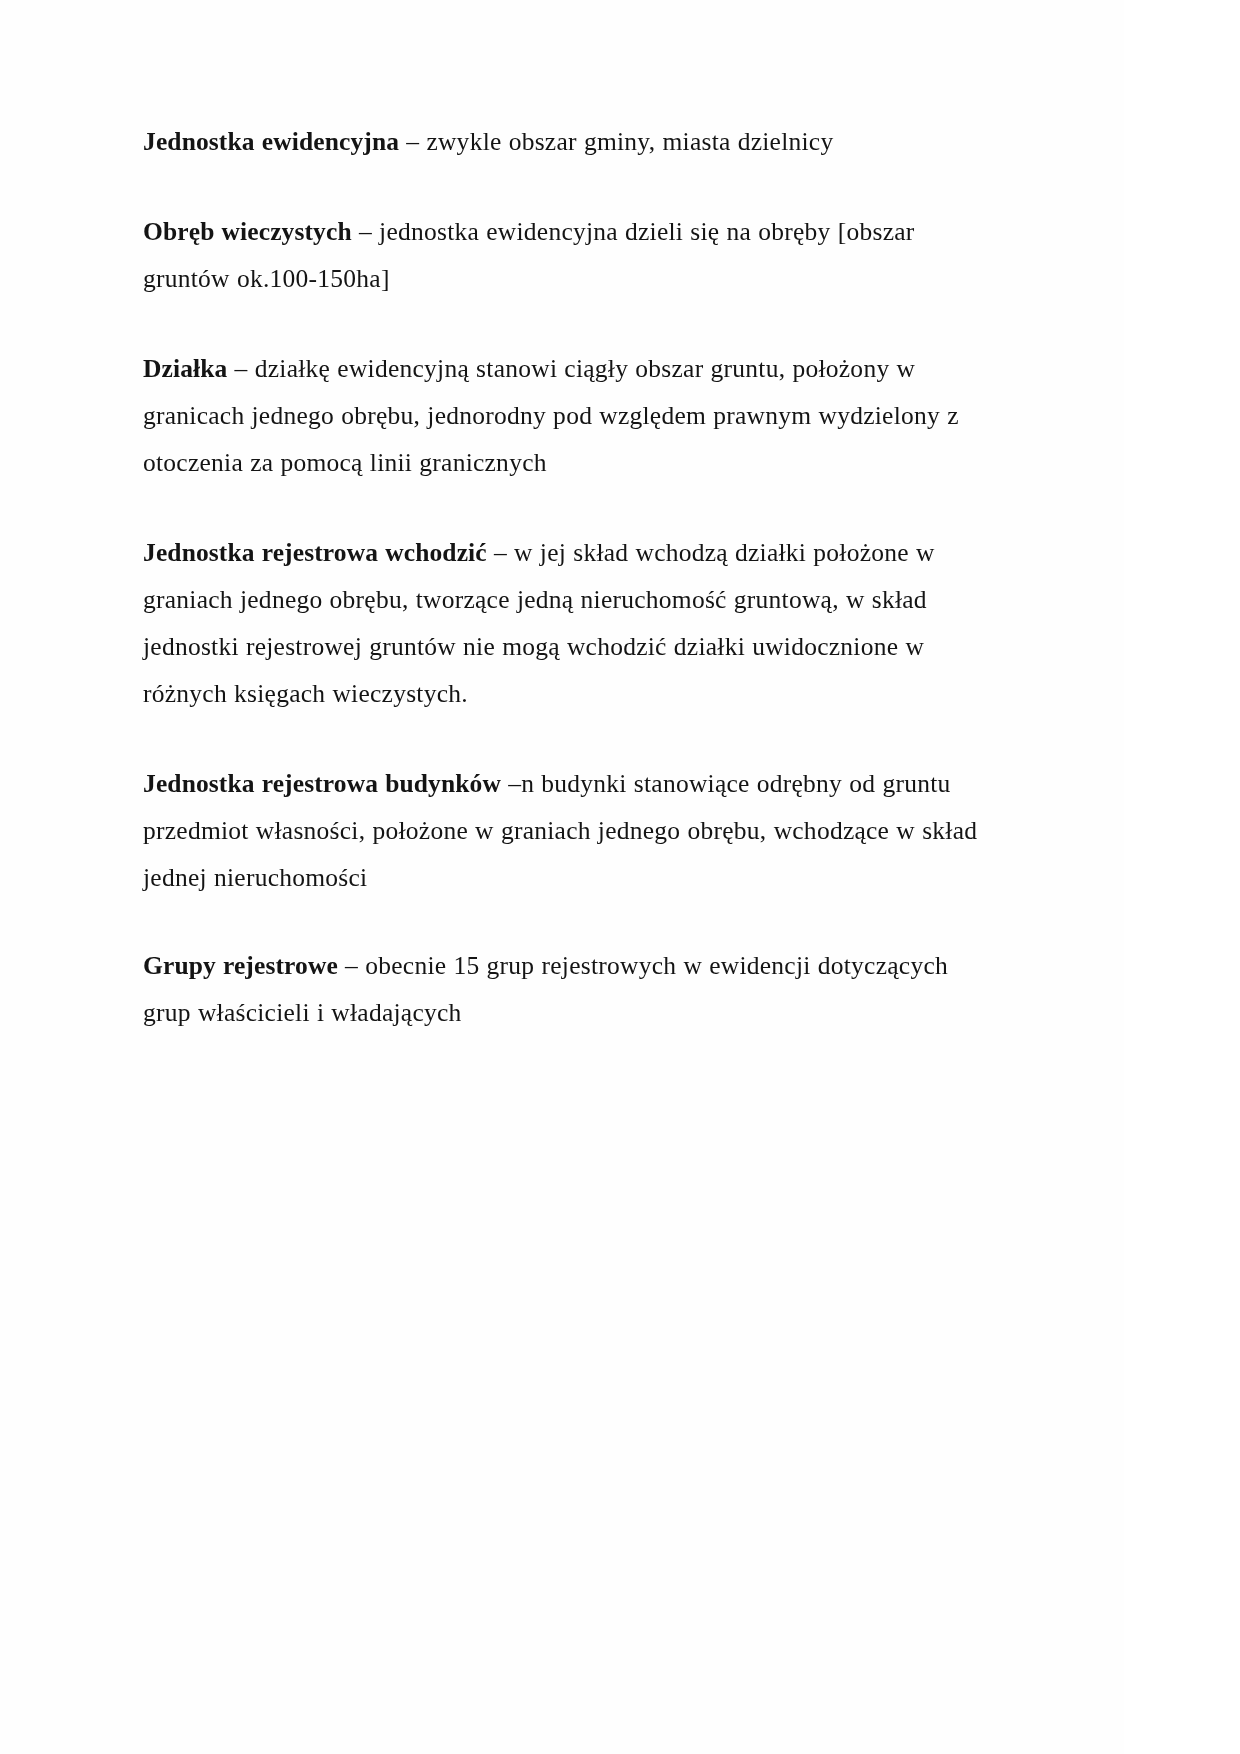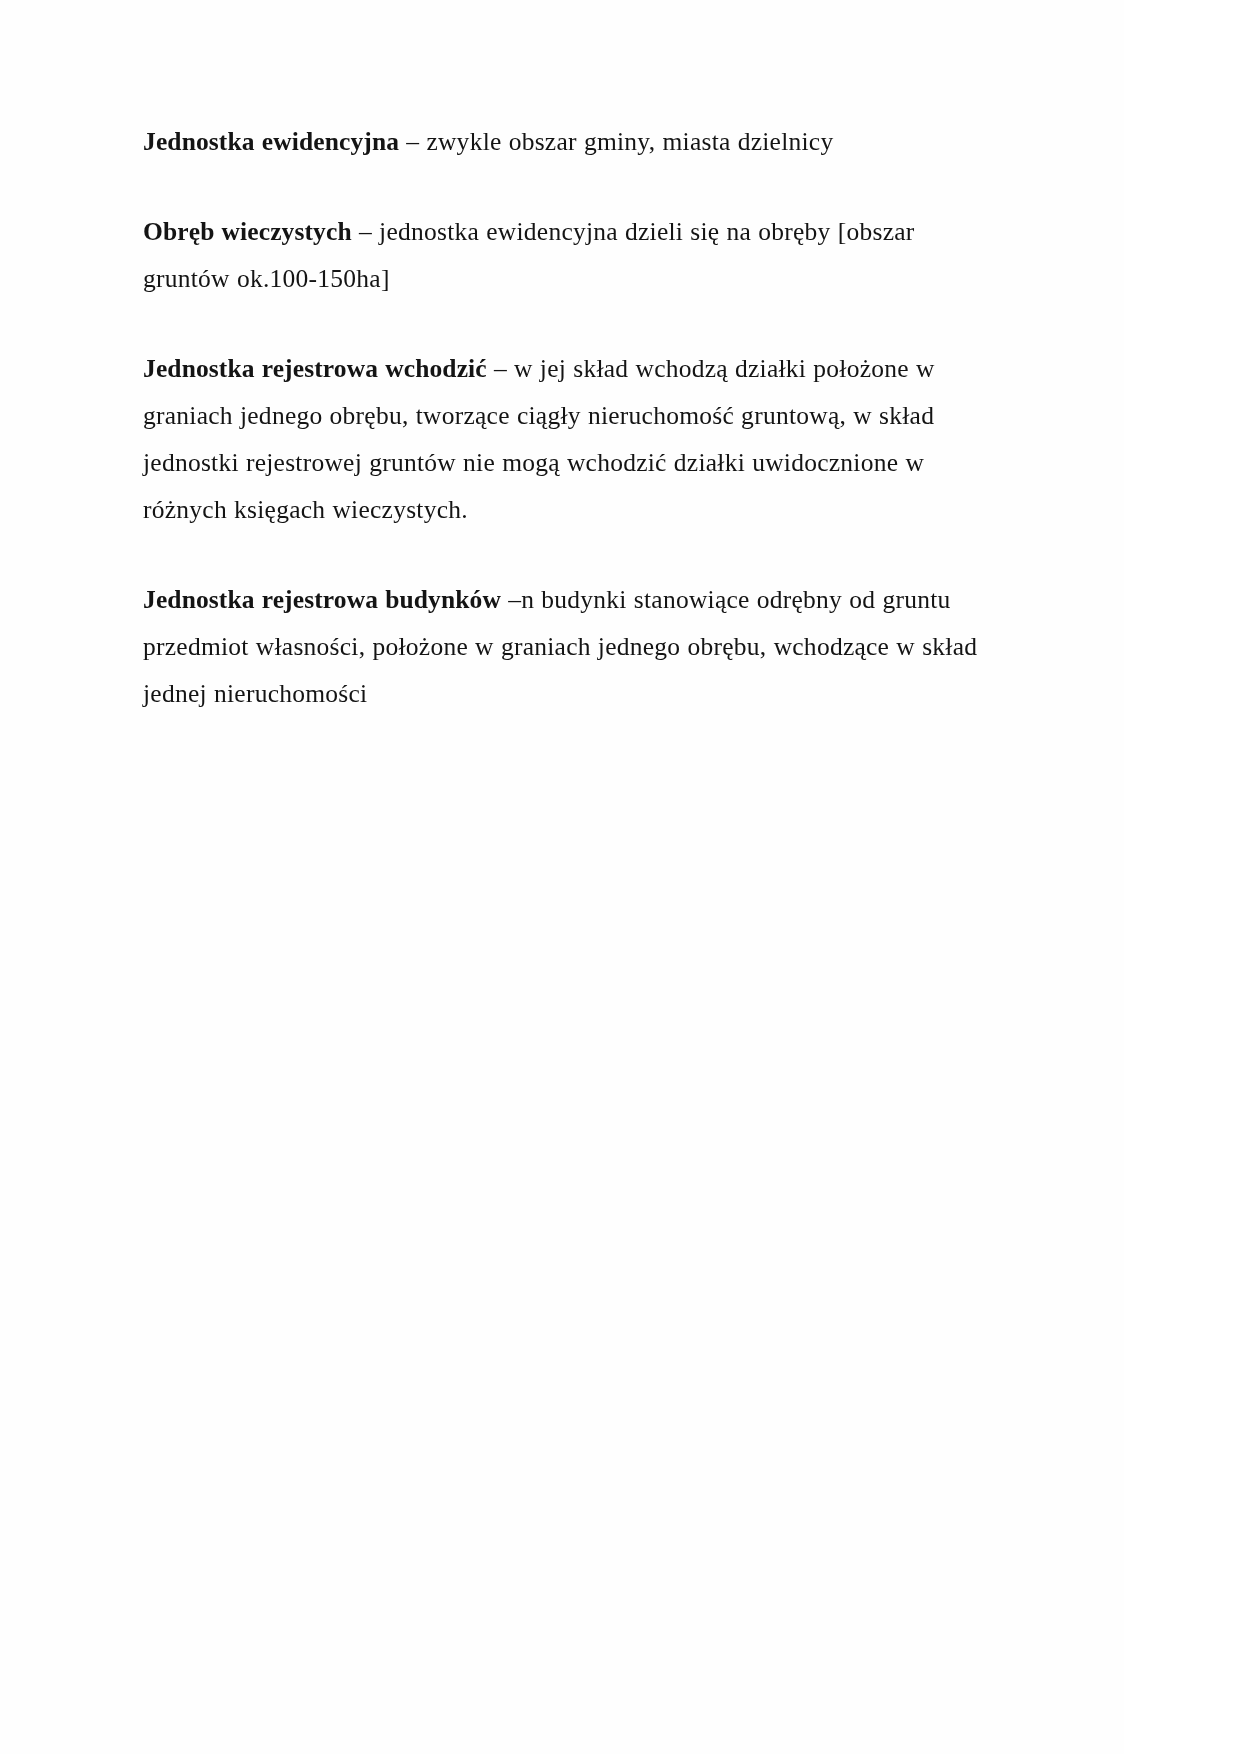--- a/index.html
+++ b/index.html
@@ -62,24 +62,30 @@
   <div class="doc-body">
 
     <p class="para">
       <span class="term">Jednostka ewidencyjna</span><span class="rest"> – zwykle obszar gminy, miasta dzielnicy</span>
     </p>
 
     <p class="para">
       <span class="term">Obręb wieczystych</span><span class="rest"> – jednostka ewidencyjna dzieli się na obręby [obszar gruntów ok.100-150ha]</span>
     </p>
 
+    <p class="para">
+      <span class="term">Działka</span><span class="rest"> – działkę ewidencyjną stanowi ciągły obszar gruntu, położony w granicach jednego obrębu, jednorodny pod względem prawnym wydzielony z otoczenia za pomocą linii granicznych</span>
+    </p>
 
     <p class="para">
-      <span class="term">Jednostka rejestrowa wchodzić</span><span class="rest"> – w jej skład wchodzą działki położone w graniach jednego obrębu, tworzące ciągły nieruchomość gruntową, w skład jednostki rejestrowej gruntów nie mogą wchodzić działki uwidocznione w różnych księgach wieczystych.</span>
+      <span class="term">Jednostka rejestrowa wchodzić</span><span class="rest"> – w jej skład wchodzą działki położone w graniach jednego obrębu, tworzące jedną nieruchomość gruntową, w skład jednostki rejestrowej gruntów nie mogą wchodzić działki uwidocznione w różnych księgach wieczystych.</span>
     </p>
 
     <p class="para tight">
       <span class="term">Jednostka rejestrowa budynków</span><span class="rest"> –n budynki stanowiące odrębny od gruntu przedmiot własności, położone w graniach jednego obrębu, wchodzące w skład jednej nieruchomości</span>
     </p>
 
+    <p class="para">
+      <span class="term">Grupy rejestrowe</span><span class="rest"> – obecnie 15 grup rejestrowych w ewidencji dotyczących grup właścicieli i władających</span>
+    </p>
 
   </div>
 </div>
 
 </body></html>

